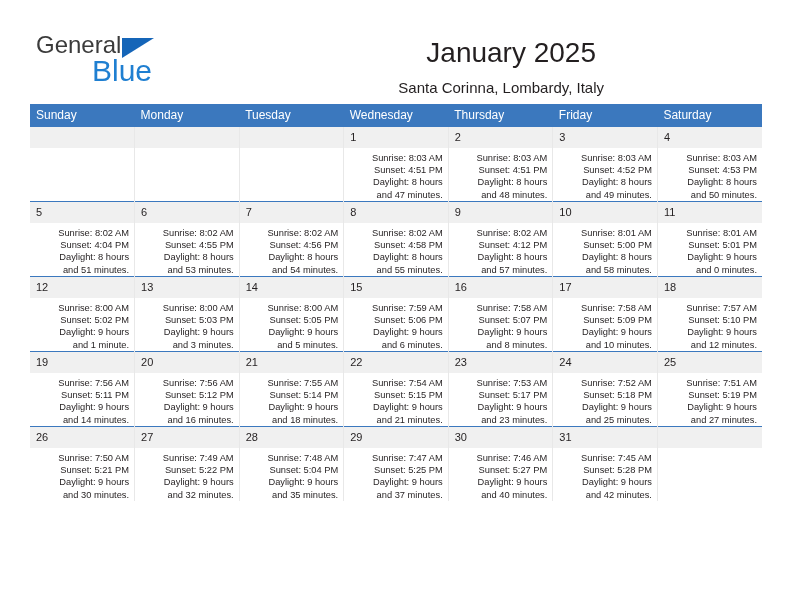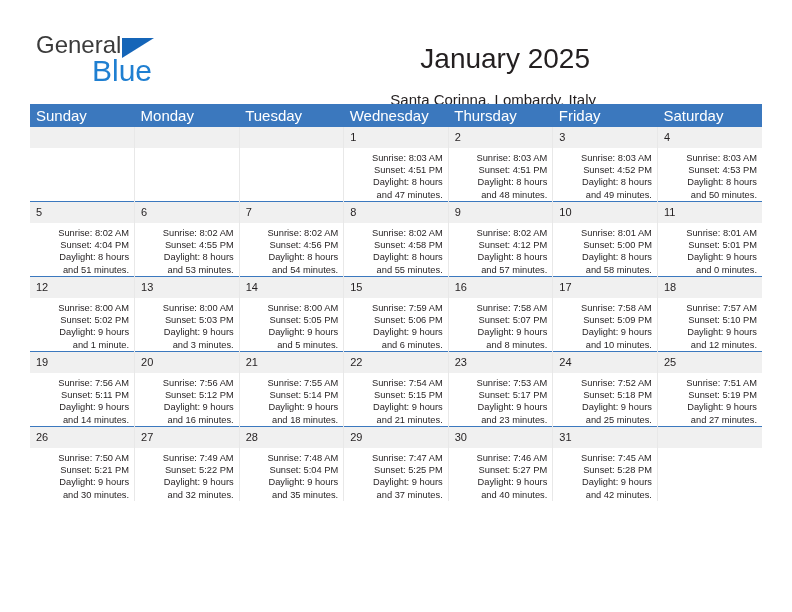--- a/index.html
+++ b/index.html
@@ -67,44 +67,44 @@
     position: absolute;
     right: 36px;
     top: 28px;
     text-align: right;
   }
   .cal-title {
     font-size: 28px;
     color: #231f20;
     line-height: 34px;
     font-weight: normal;
-    margin: 14px;
+    margin: 8px;
     white-space: nowrap;
   }
   .cal-subtitle {
     font-size: 15px;
     color: #231f20;
     line-height: 20px;
-    margin: 6px 8px 0 0;
+    margin: 6px 0 0 0;
     white-space: nowrap;
   }
 
   
   .calendar {
     position: absolute;
     left: 30px;
     top: 104px;
     width: 732px;
     border-collapse: collapse;
     table-layout: fixed;
   }
   .calendar th {
     background: #3b78be;
     color: #ffffff;
-    font-size: 15px;
+    font-size: 12px;
     font-weight: normal;
     text-align: left;
     padding: 5px 0 5px 6px;
     height: 13px;
     border: none;
     line-height: 13px;
   }
   .calendar td {
     vertical-align: top;
     padding: 0;

